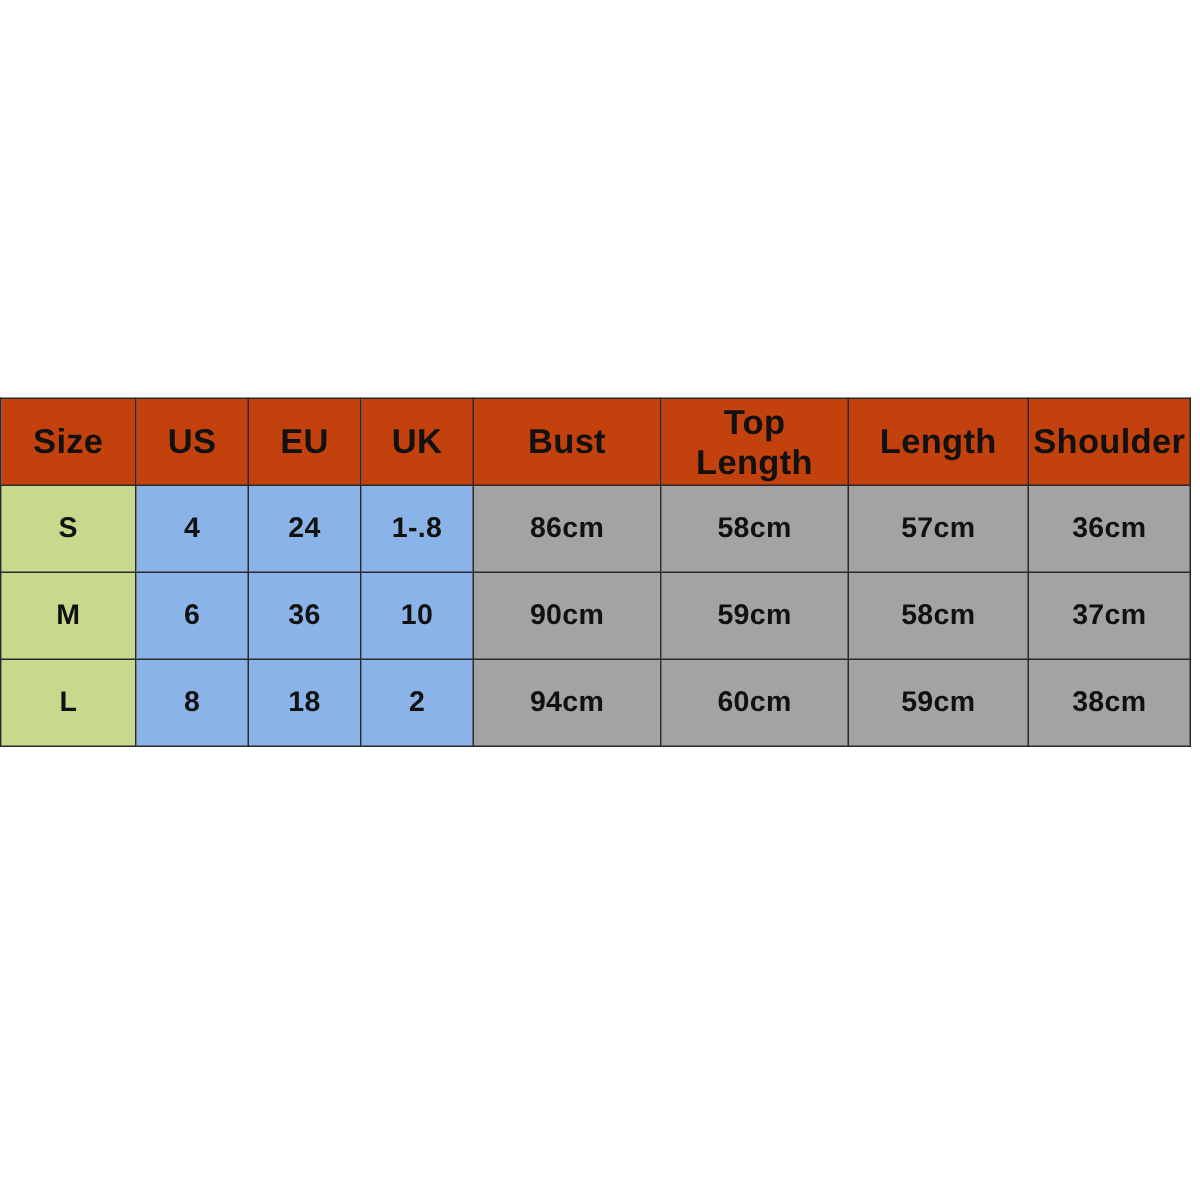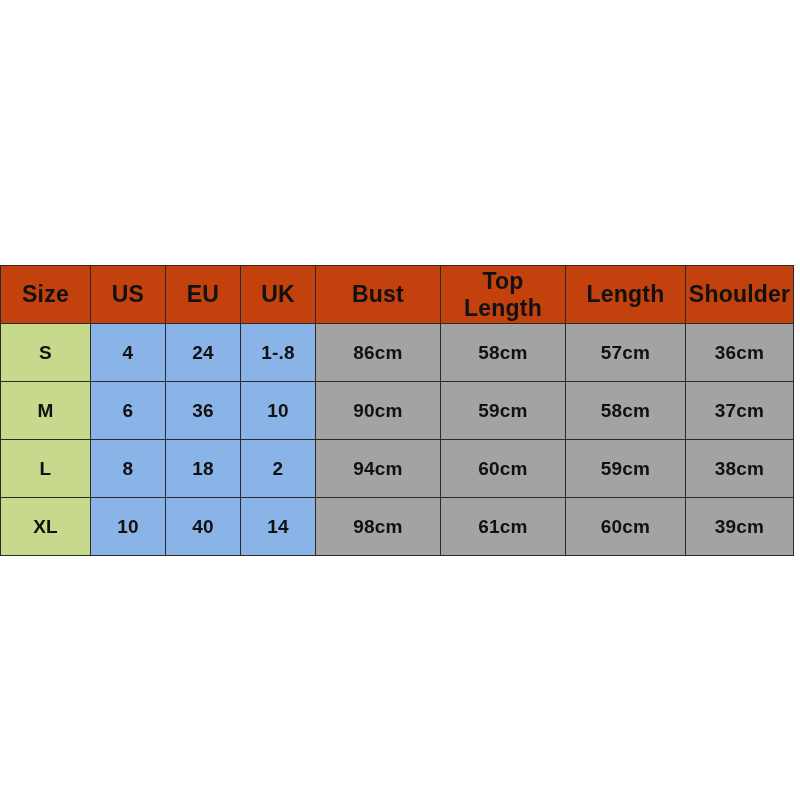--- a/index.html
+++ b/index.html
@@ -120,24 +120,14 @@
     <tr>
       <td class="cell-size">L</td>
       <td class="cell-region">8</td>
       <td class="cell-region">18</td>
       <td class="cell-region">2</td>
       <td class="cell-measure">94cm</td>
       <td class="cell-measure">60cm</td>
       <td class="cell-measure">59cm</td>
       <td class="cell-measure">38cm</td>
     </tr>
-    <tr>
-      <td class="cell-size">XL</td>
-      <td class="cell-region">10</td>
-      <td class="cell-region">40</td>
-      <td class="cell-region">14</td>
-      <td class="cell-measure">98cm</td>
-      <td class="cell-measure">61cm</td>
-      <td class="cell-measure">60cm</td>
-      <td class="cell-measure">39cm</td>
-    </tr>
   </tbody>
 </table>
 
 </body></html>

